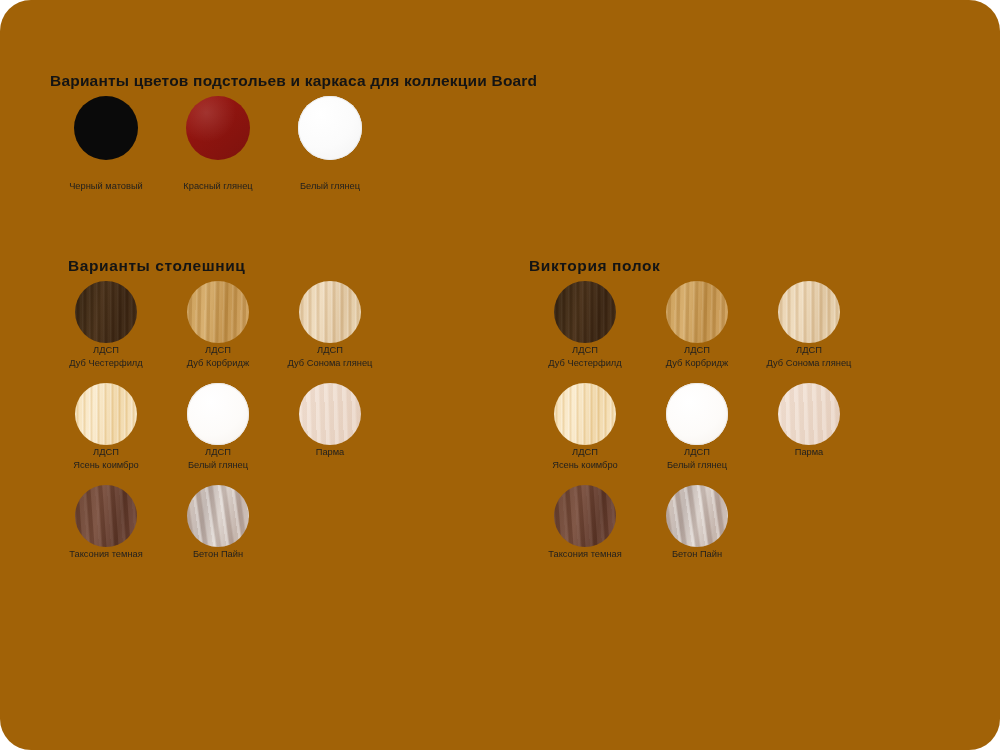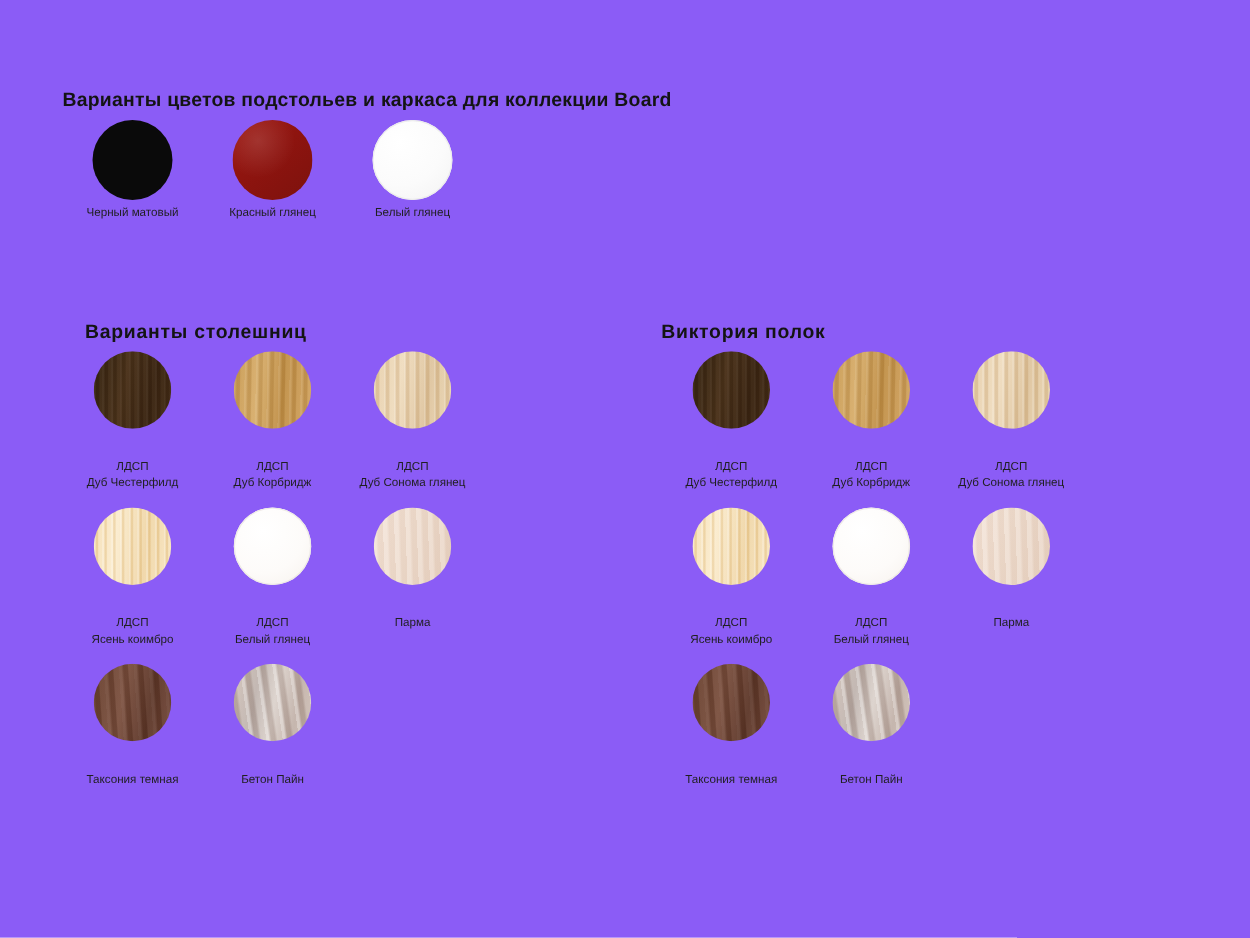--- a/index.html
+++ b/index.html
@@ -14,21 +14,22 @@
     position: relative;
     overflow: hidden;
     font-family: "Liberation Sans", sans-serif;
     color: #1a1a1a;
     -webkit-font-smoothing: antialiased;
   }
 
   .page {
     position: absolute;
     inset: 0;
-    background: #8b5cf6;
+    background: #a16207;
+    border-radius: 31px;
   }
 
   
   .section-title {
     position: absolute;
     font-family: "Liberation Sans", sans-serif;
     font-weight: bold;
     color: #141414;
     white-space: nowrap;
     letter-spacing: 0.2px;
@@ -83,29 +84,29 @@
     position: relative;
     overflow: hidden;
     flex: 0 0 auto;
   }
   .chip.big {
     width: 64px;
     height: 64px;
   }
 
   .label {
-    margin-top: 24px;
+    margin-top: 1px;
     font-size: 9.3px;
     line-height: 12.5px;
     color: #1f1f1f;
     text-align: center;
     white-space: nowrap;
     font-family: "Liberation Sans", sans-serif;
   }
-  #grid-frames .label { margin-top: 4px; }
+  #grid-frames .label { margin-top: 20px; }
   .label .l2 { display: block; text-align: right; }
 
   
   .m-black-matte { background: #0a0a0a; }
   .m-red-gloss {
     background:
       radial-gradient(circle at 32% 26%, rgba(255,255,255,0.13) 0%, rgba(255,255,255,0) 46%),
       linear-gradient(140deg, #9e1812 0%, #8e140f 45%, #7d120d 100%);
   }
   .m-white-gloss {

